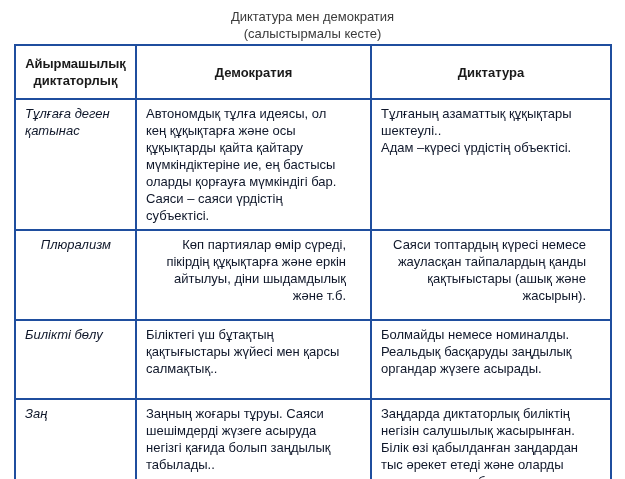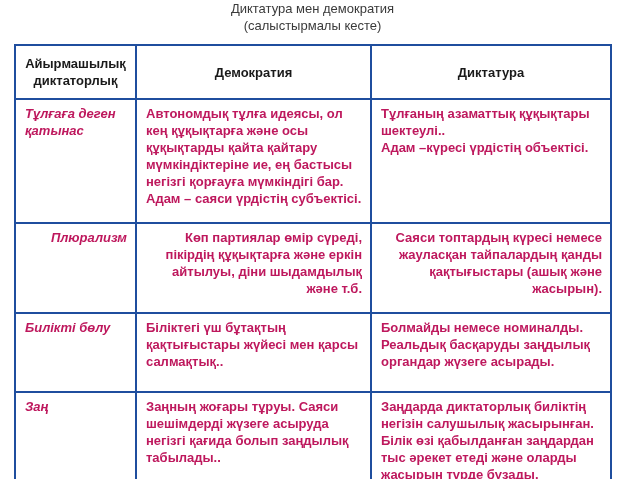--- a/index.html
+++ b/index.html
@@ -9,43 +9,43 @@
     font-family: "Liberation Sans", "DejaVu Sans", sans-serif;
   }
   .page {
     position: relative;
     width: 625px;
     height: 479px;
     background: #ffffff;
     overflow: hidden;
   }
   .title {
+    padding-top: 8px;
     text-align: center;
     font-size: 13px;
     line-height: 17px;
     color: #3a3a3a;
   }
   table.cmp {
     position: absolute;
     left: 14px;
     top: 44px;
     width: 596px;
     border-collapse: collapse;
     table-layout: fixed;
     background: #ffffff;
   }
   table.cmp th, table.cmp td {
     border: 2px solid #1f4e9e;
     vertical-align: top;
     font-size: 13px;
     line-height: 17px;
-    color: #be185d;
-    padding: 5px 8px 5px 9px;
+    color: #0f172a;
+    padding: 5px 24px 5px 9px;
     overflow: hidden;
-    font-weight: bold;
   }
   table.cmp th {
     font-weight: bold;
     color: #1a1a1a;
     text-align: center;
     vertical-align: middle;
     height: 44px;
     padding: 4px 6px;
   }
   col.c1 { width: 121px; }
@@ -79,21 +79,21 @@
     <thead>
       <tr>
         <th>Айырмашылық диктаторлық</th>
         <th>Демократия</th>
         <th>Диктатура</th>
       </tr>
     </thead>
     <tbody>
       <tr>
         <td class="criterion"><span class="cell-text">Тұлғаға деген қатынас</span></td>
-        <td><span class="cell-text">Автономдық тұлға идеясы, ол кең құқықтарға және осы құқықтарды қайта қайтару мүмкіндіктеріне ие, ең бастысы негізгі қорғауға мүмкіндігі бар. Адам – саяси үрдістің субъектісі.</span></td>
+        <td><span class="cell-text">Автономдық тұлға идеясы, ол кең құқықтарға және осы құқықтарды қайта қайтару мүмкіндіктеріне ие, ең бастысы оларды қорғауға мүмкіндігі бар. Саяси – саяси үрдістің субъектісі.</span></td>
         <td><span class="cell-text">Тұлғаның азаматтық құқықтары шектеулі..
 Адам –күресі үрдістің объектісі.</span></td>
       </tr>
       <tr>
         <td class="criterion"><span class="cell-text">Плюрализм</span></td>
         <td><span class="cell-text">Көп партиялар өмір сүреді, пікірдің құқықтарға және еркін айтылуы, діни шыдамдылық және т.б.</span></td>
         <td><span class="cell-text">Саяси топтардың күресі немесе жауласқан тайпалардың қанды қақтығыстары (ашық және жасырын).</span></td>
       </tr>
       <tr>
         <td class="criterion"><span class="cell-text">Билікті бөлу</span></td>

